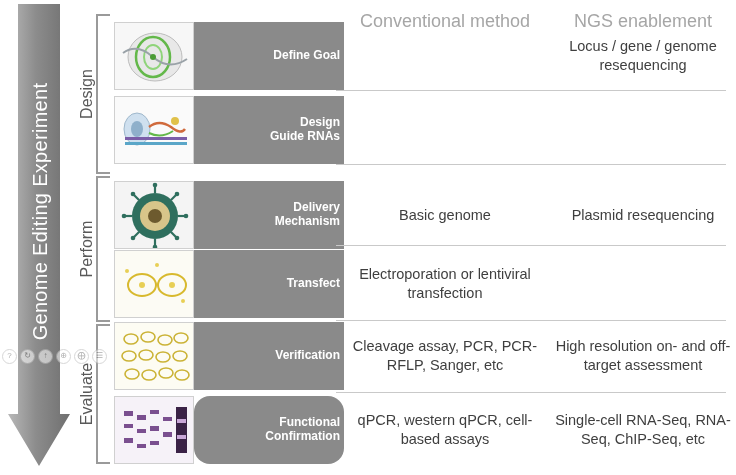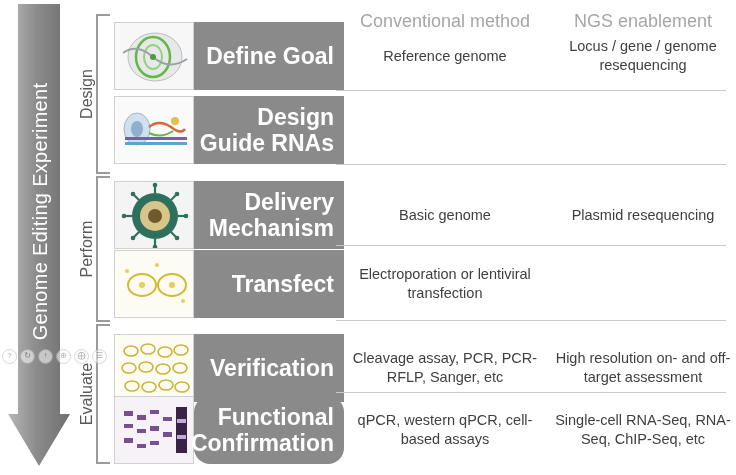--- a/index.html
+++ b/index.html
@@ -109,23 +109,23 @@
     position: absolute;
     left: 80px;
     top: 0;
     width: 150px;
     height: 68px;
     background: #8a8a8a;
     color: #ffffff;
     display: flex;
     align-items: center;
     justify-content: flex-end;
-    padding-right: 10px;
+    padding-right: 4px;
     box-sizing: border-box;
-    font-size: 23px;
+    font-size: 12px;
     font-weight: bold;
     text-align: right;
     line-height: 1.15;
   }
 
   .col-conv, .col-ngs {
     position: absolute;
     top: 0;
     height: 68px;
     display: flex;
@@ -223,21 +223,20 @@
       <svg width="80" height="68" viewBox="0 0 80 68" xmlns="http://www.w3.org/2000/svg">
         <rect width="80" height="68" fill="#f7f7f7"></rect>
         <ellipse cx="40" cy="34" rx="27" ry="24" fill="#e8e8e8" stroke="#bdbdbd"></ellipse>
         <ellipse cx="38" cy="34" rx="17" ry="20" fill="none" stroke="#63b84a" stroke-width="2.5"></ellipse>
         <ellipse cx="38" cy="34" rx="9" ry="12" fill="none" stroke="#8fd47a" stroke-width="2"></ellipse>
         <path d="M8 30 q14 -10 30 4 q16 14 34 2" stroke="#9aa2a8" stroke-width="2" fill="none"></path>
         <circle cx="38" cy="34" r="3" fill="#4b9b36"></circle>
       </svg>
     </div>
     <div class="step-label">Define Goal</div>
-    <div class="col-conv">Reference genome</div>
     <div class="col-ngs">Locus / gene / genome resequencing</div>
   </div>
   <div class="row-sep" style="top:90px;"></div>
 
   <div class="row" style="top:96px;">
     <div class="thumb">
       <svg width="80" height="68" viewBox="0 0 80 68" xmlns="http://www.w3.org/2000/svg">
         <rect width="80" height="68" fill="#fafafa"></rect>
         <ellipse cx="22" cy="32" rx="13" ry="16" fill="#cfe0ef" stroke="#9fb8cc"></ellipse>
         <ellipse cx="22" cy="32" rx="6" ry="8" fill="#8fb0cb"></ellipse>
@@ -302,21 +301,21 @@
         <circle cx="68" cy="50" r="2" fill="#e8cf55"></circle>
         <circle cx="42" cy="14" r="2" fill="#e8cf55"></circle>
       </svg>
     </div>
     <div class="step-label">Transfect</div>
     <div class="col-conv">Electroporation or lentiviral transfection</div>
     <div class="col-ngs"></div>
   </div>
   <div class="row-sep" style="top:320px;"></div>
 
-  <div class="row" style="top:322px;margin-top:12px;">
+  <div class="row" style="top:322px;">
     <div class="thumb">
       <svg width="80" height="68" viewBox="0 0 80 68" xmlns="http://www.w3.org/2000/svg">
         <rect width="80" height="68" fill="#fdfcf3"></rect>
         <g fill="none" stroke="#cbb336" stroke-width="1.6">
           <ellipse cx="16" cy="16" rx="7" ry="5"></ellipse>
             <ellipse cx="33" cy="14" rx="7" ry="5"></ellipse>
           <ellipse cx="50" cy="17" rx="7" ry="5"></ellipse>
             <ellipse cx="66" cy="15" rx="7" ry="5"></ellipse>
           <ellipse cx="14" cy="33" rx="7" ry="5"></ellipse>
             <ellipse cx="31" cy="32" rx="7" ry="5"></ellipse>

